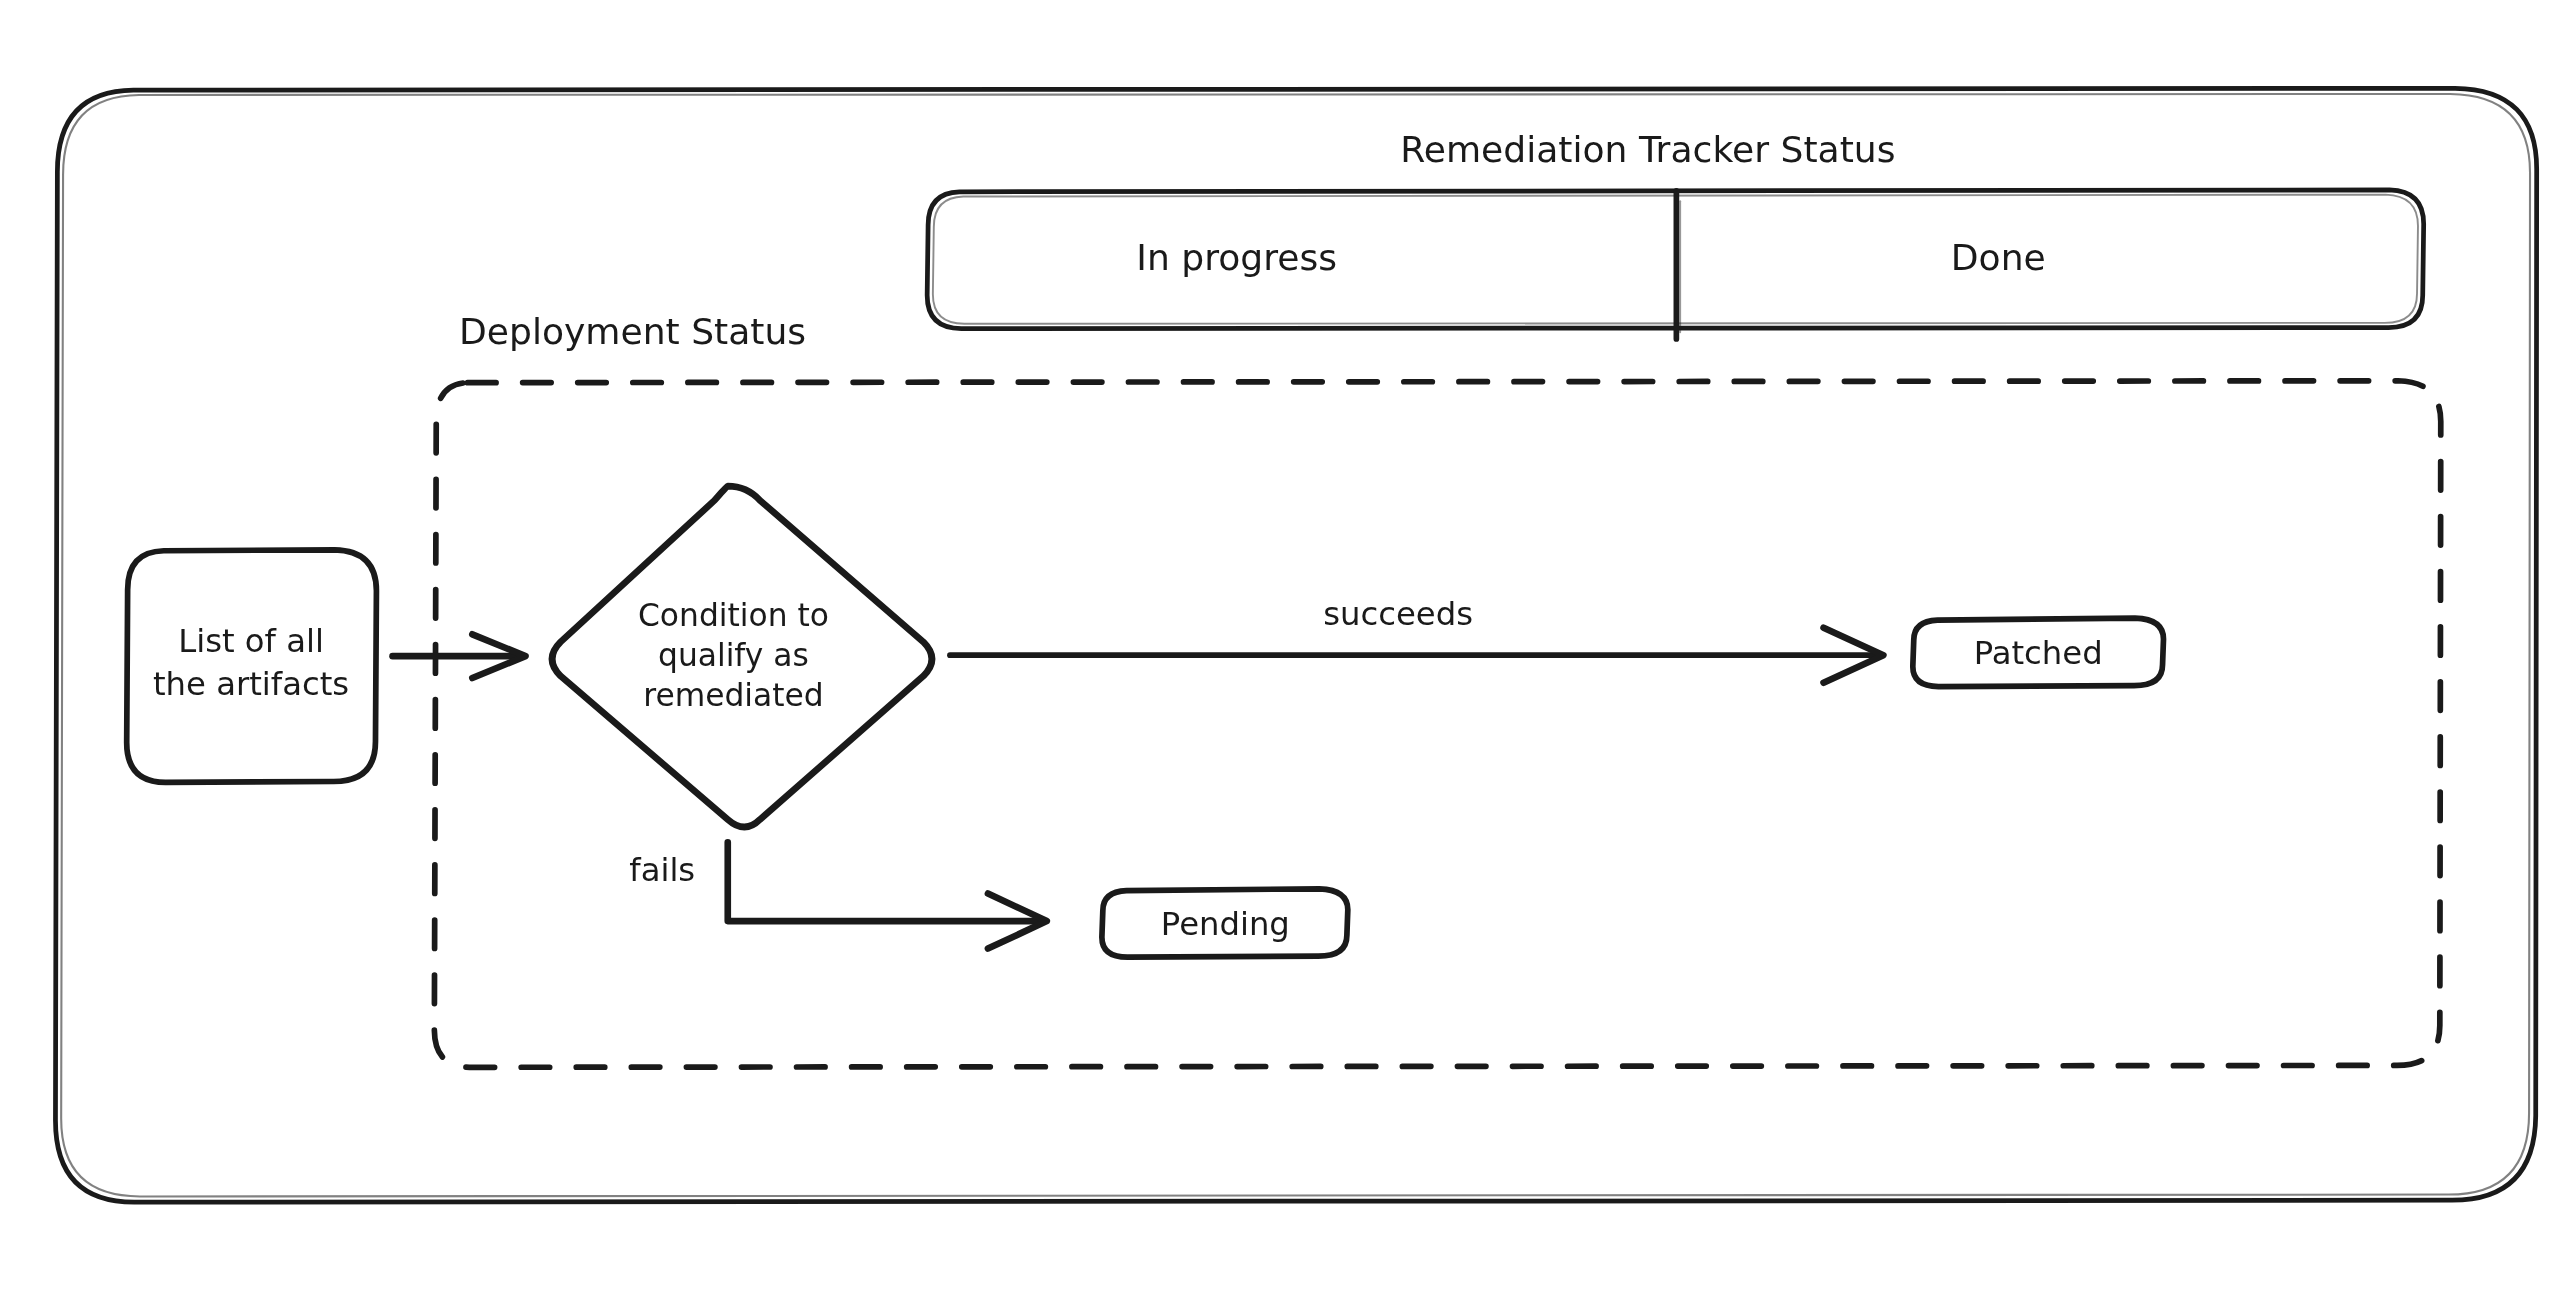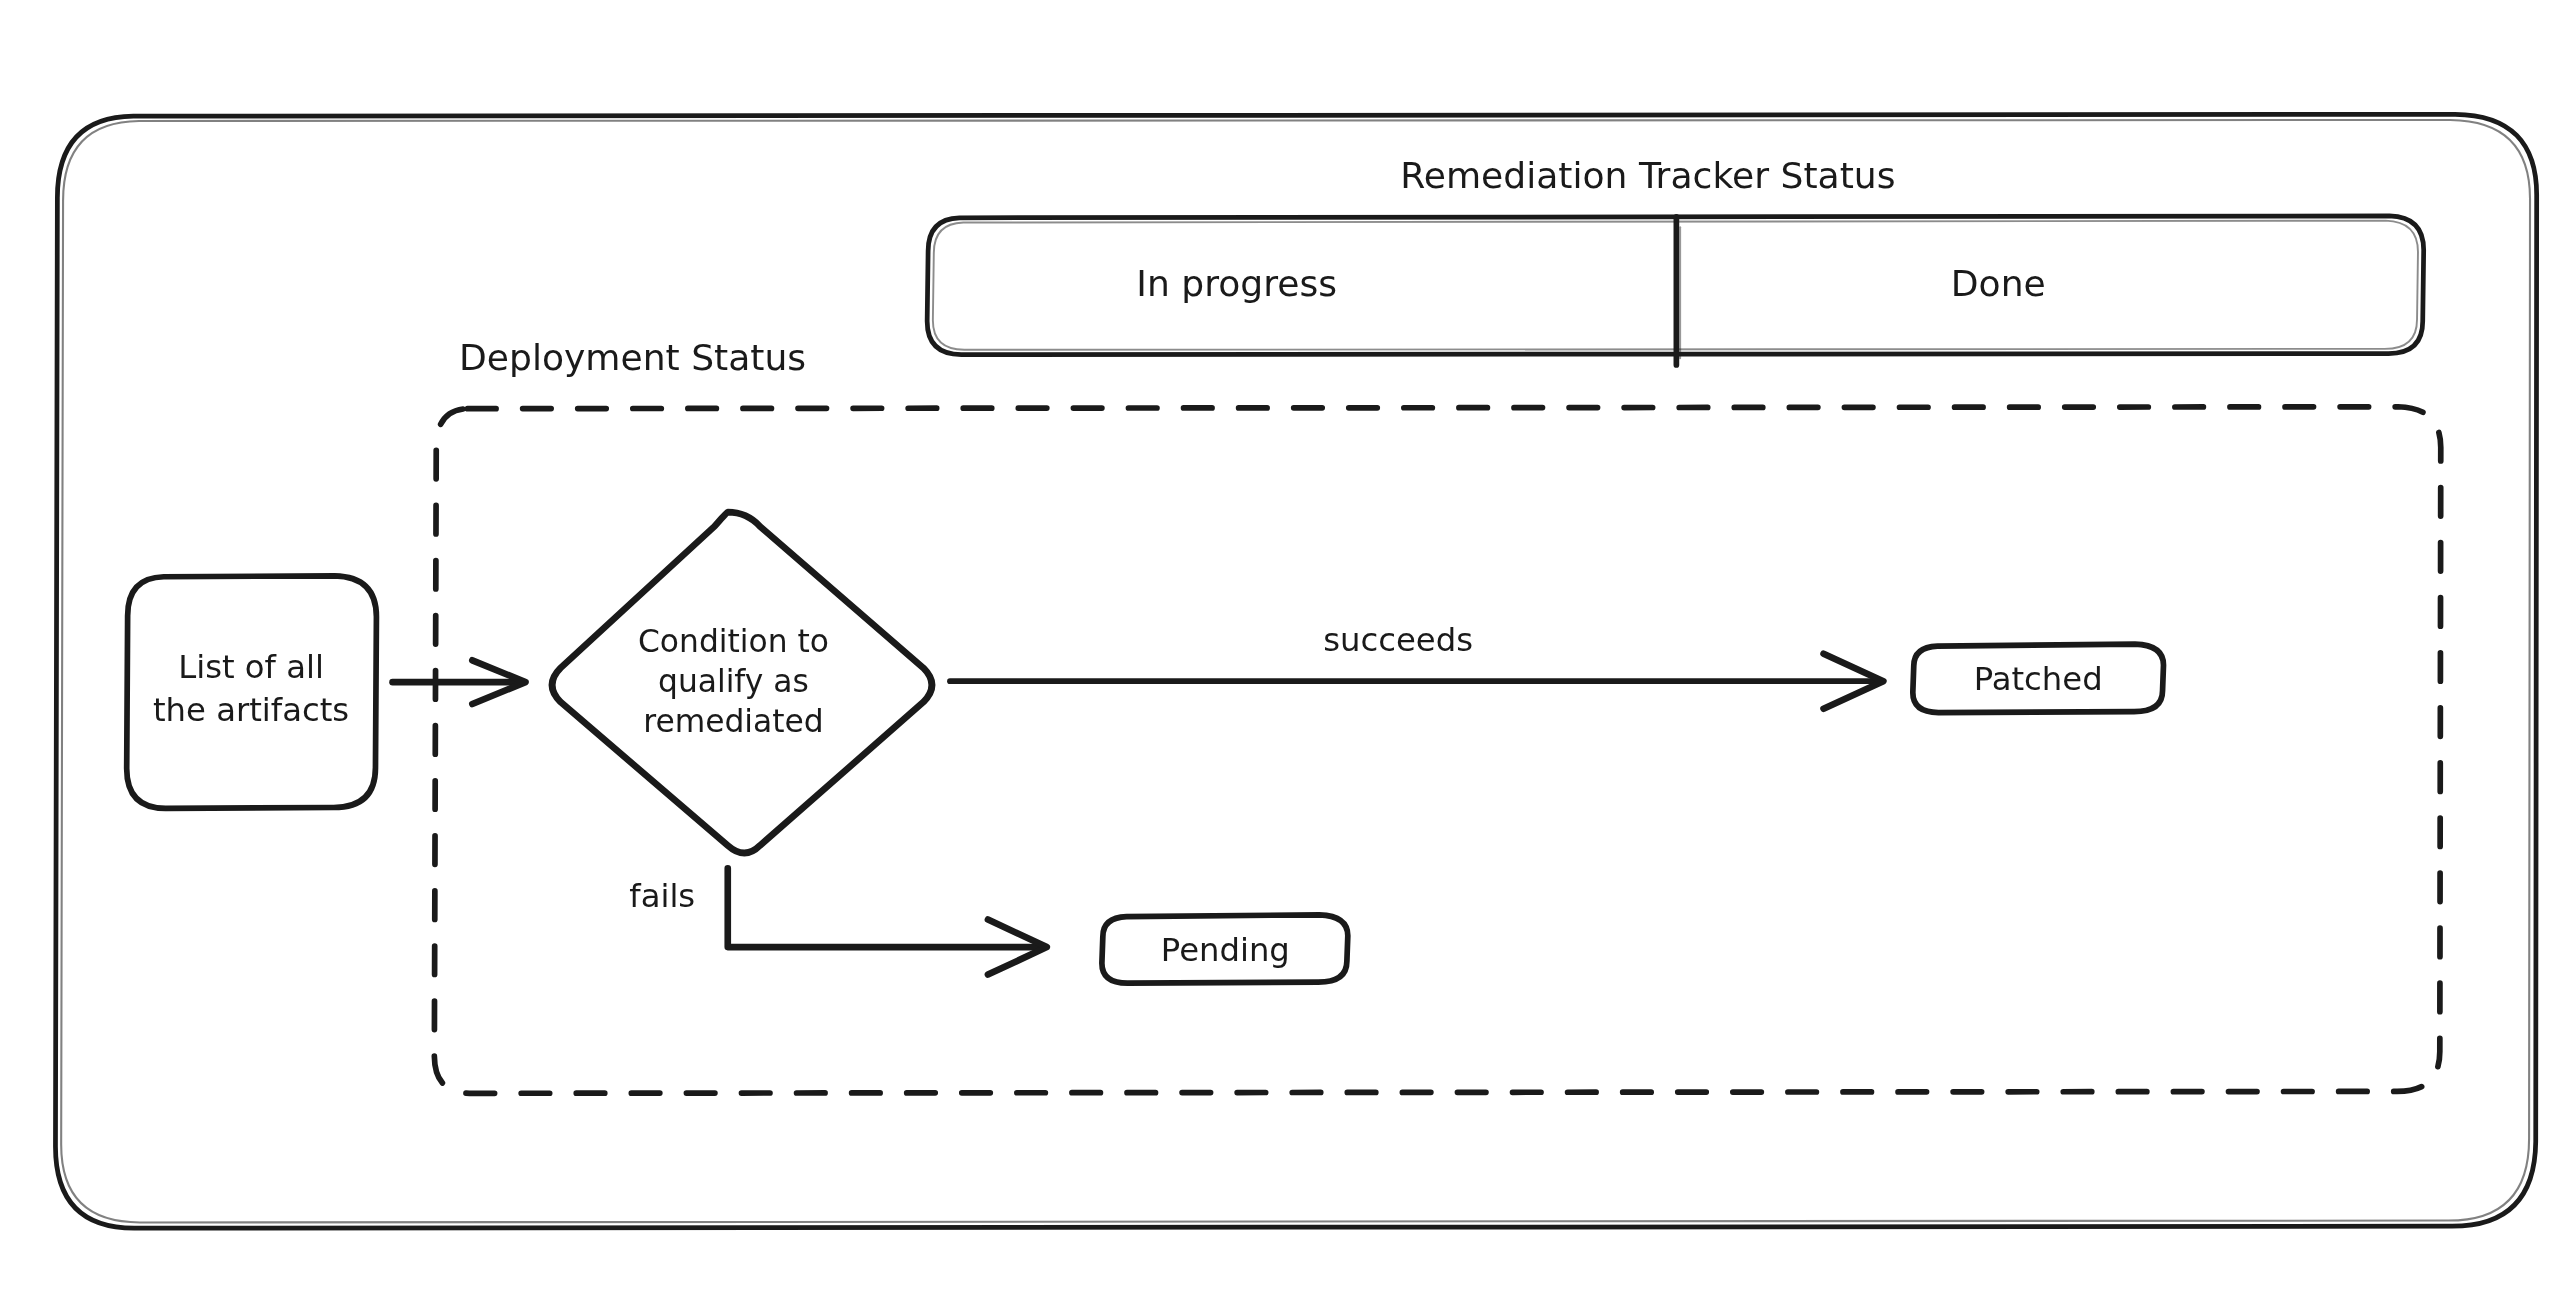--- a/index.html
+++ b/index.html
@@ -10,21 +10,20 @@
   }
   body {
     font-family: "DejaVu Sans", sans-serif;
   }
   #canvas-root {
     position: relative;
     width: 2576px;
     height: 1241px;
     background: #ffffff;
     overflow: hidden;
-    margin-top: 26px;
   }
   #diagram-svg {
     position: absolute;
     top: 0;
     left: 0;
     width: 2576px;
     height: 1299px;
     display: block;
   }
   .hand-text {

